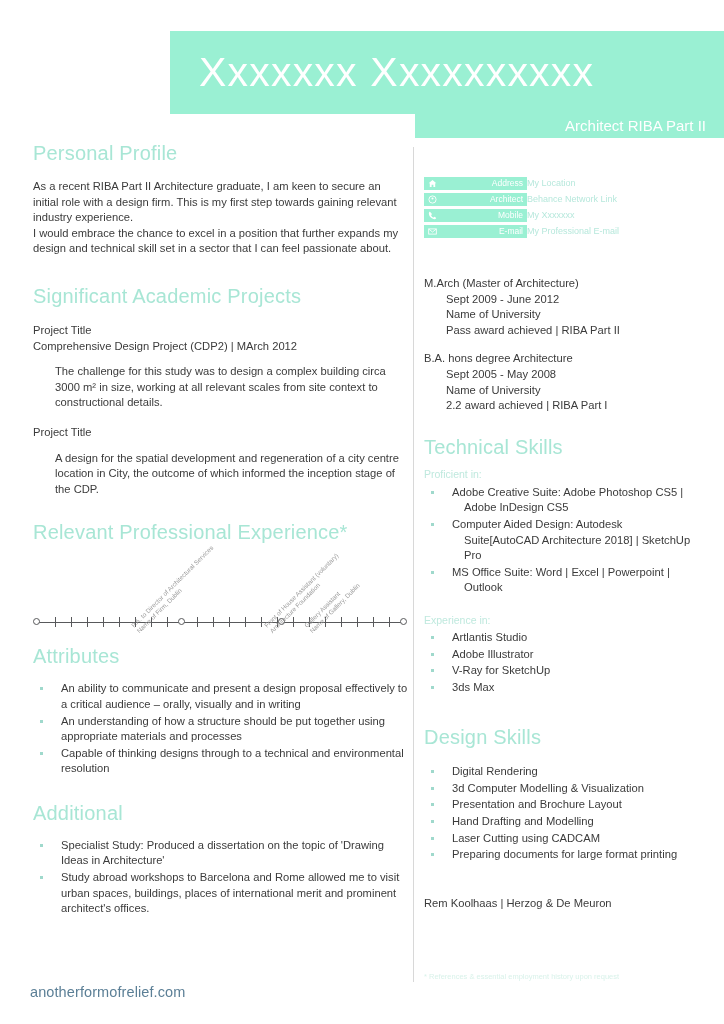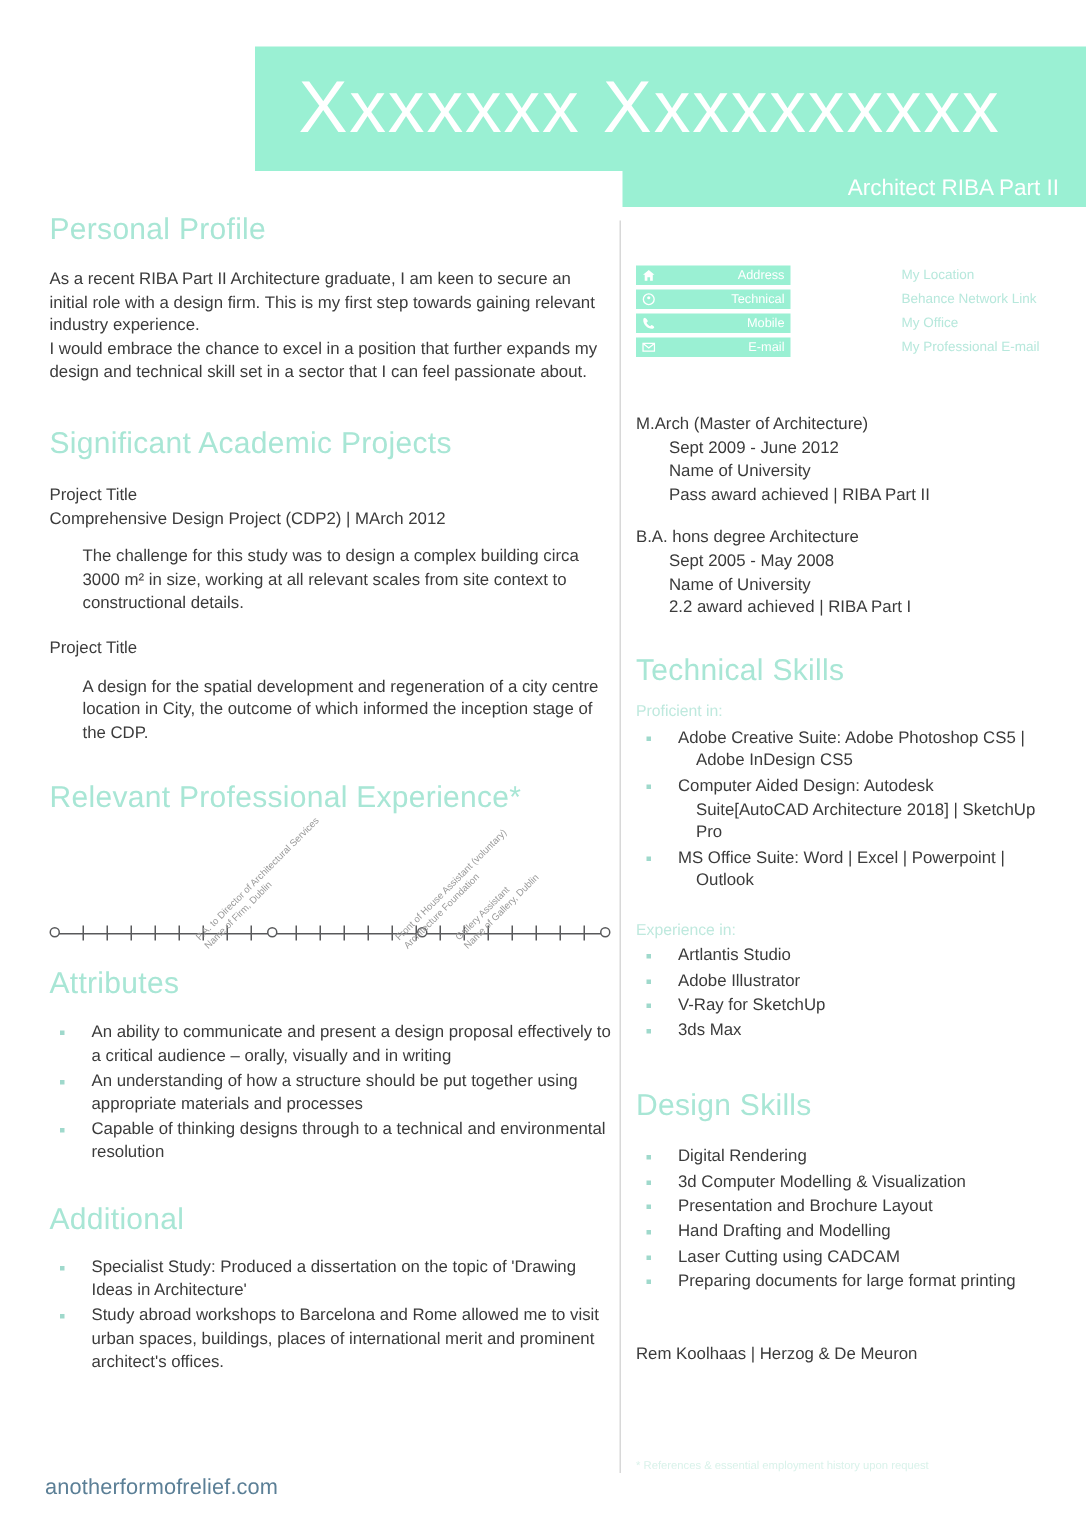--- a/index.html
+++ b/index.html
@@ -35,21 +35,21 @@
     top: 114px;
     width: 309px;
     height: 24px;
     background: #9af0d3;
   }
   .name-text {
     position: absolute;
     left: 199px;
     top: 44px;
     width: 520px;
-    font-size: 49px;
+    font-size: 41px;
     line-height: 56px;
     color: #ffffff;
     letter-spacing: 1.2px;
     white-space: nowrap;
     font-weight: 400;
   }
   .subtitle-text {
     position: absolute;
     left: 415px;
     top: 114px;
@@ -143,21 +143,20 @@
     position: absolute;
     left: 424px;
     top: 177px;
     width: 292px;
   }
   .contact-row {
     display: flex;
     align-items: center;
     height: 13px;
     margin-bottom: 3px;
-    gap: 24px;
   }
   .contact-pill {
     width: 103px;
     height: 13px;
     background: #9af0d3;
     display: flex;
     align-items: center;
     justify-content: space-between;
     padding: 0 4px;
     box-sizing: border-box;
@@ -170,21 +169,20 @@
   }
   .contact-pill .lbl {
     font-size: 8.5px;
     color: #ffffff;
     line-height: 13px;
   }
   .contact-val {
     font-size: 9px;
     color: #b7e8dc;
     line-height: 13px;
-    padding-left: 50px;
     white-space: nowrap;
   }
 
   
   .timeline {
     position: relative;
     height: 92px;
     margin-top: 6px;
   }
   .tl-axis {
@@ -347,33 +345,33 @@
       </div>
       <span class="contact-val">My Location</span>
     </div>
 
     <div class="contact-row">
       <div class="contact-pill">
         <svg class="ic" viewBox="0 0 16 16" fill="none" stroke="currentColor" stroke-width="1.6">
           <circle cx="8" cy="8" r="6.4"></circle>
           <circle cx="8" cy="6.2" r="1.9" fill="currentColor" stroke="none"></circle>
         </svg>
-        <span class="lbl">Technical</span>
+        <span class="lbl">Architect</span>
       </div>
       <span class="contact-val">Behance Network Link</span>
     </div>
 
     <div class="contact-row">
       <div class="contact-pill">
         <svg class="ic" viewBox="0 0 16 16" fill="currentColor">
           <path d="M3.6 1.5c-1.3 0-2.1 1.1-2.1 2.6 0 5.4 4.9 10.4 10.3 10.4 1.5 0 2.7-.8 2.7-2.1 0-.6-2.6-2.3-3.2-2.3-.5 0-1.2 1.4-1.7 1.4-1.1 0-4.1-3-4.1-4.1 0-.5 1.4-1.2 1.4-1.7 0-.6-1.7-3.2-2.3-3.2z"></path>
         </svg>
         <span class="lbl">Mobile</span>
       </div>
-      <span class="contact-val">My Office</span>
+      <span class="contact-val">My Xxxxxxx</span>
     </div>
 
     <div class="contact-row">
       <div class="contact-pill">
         <svg class="ic" viewBox="0 0 16 16" fill="none" stroke="currentColor" stroke-width="1.5">
           <rect x="1.2" y="3.4" width="13.6" height="9.2"></rect>
           <path d="M1.6 3.9 8 8.9l6.4-5"></path>
         </svg>
         <span class="lbl">E-mail</span>
       </div>

